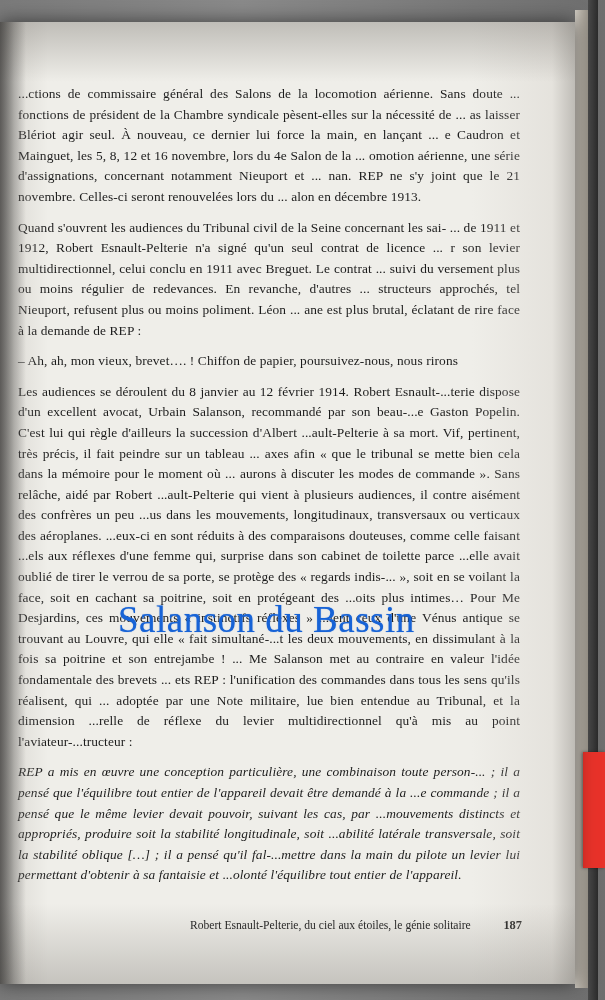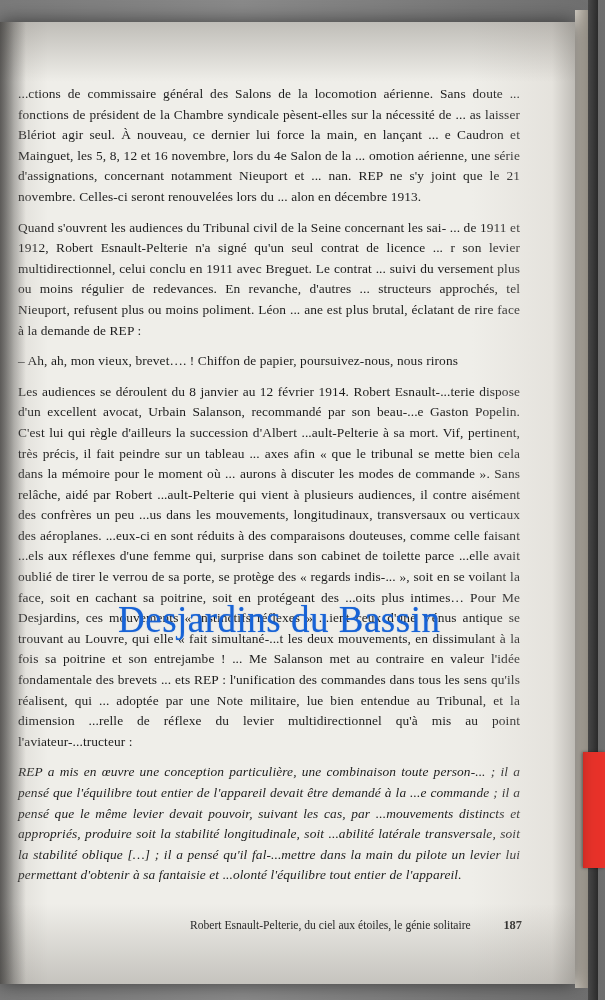--- a/index.html
+++ b/index.html
@@ -202,14 +202,14 @@
       <span class="foot-page">187</span>
     </div>
 
     <div class="paper-shade"></div>
     <div class="top-shade"></div>
     <div class="bottom-shade"></div>
   </div>
 
   <div class="gutter"></div>
 
-  <div class="watermark">Desjardins du Bassin</div>
+  <div class="watermark">Salanson du Bassin</div>
 </div>
 
 </body></html>

